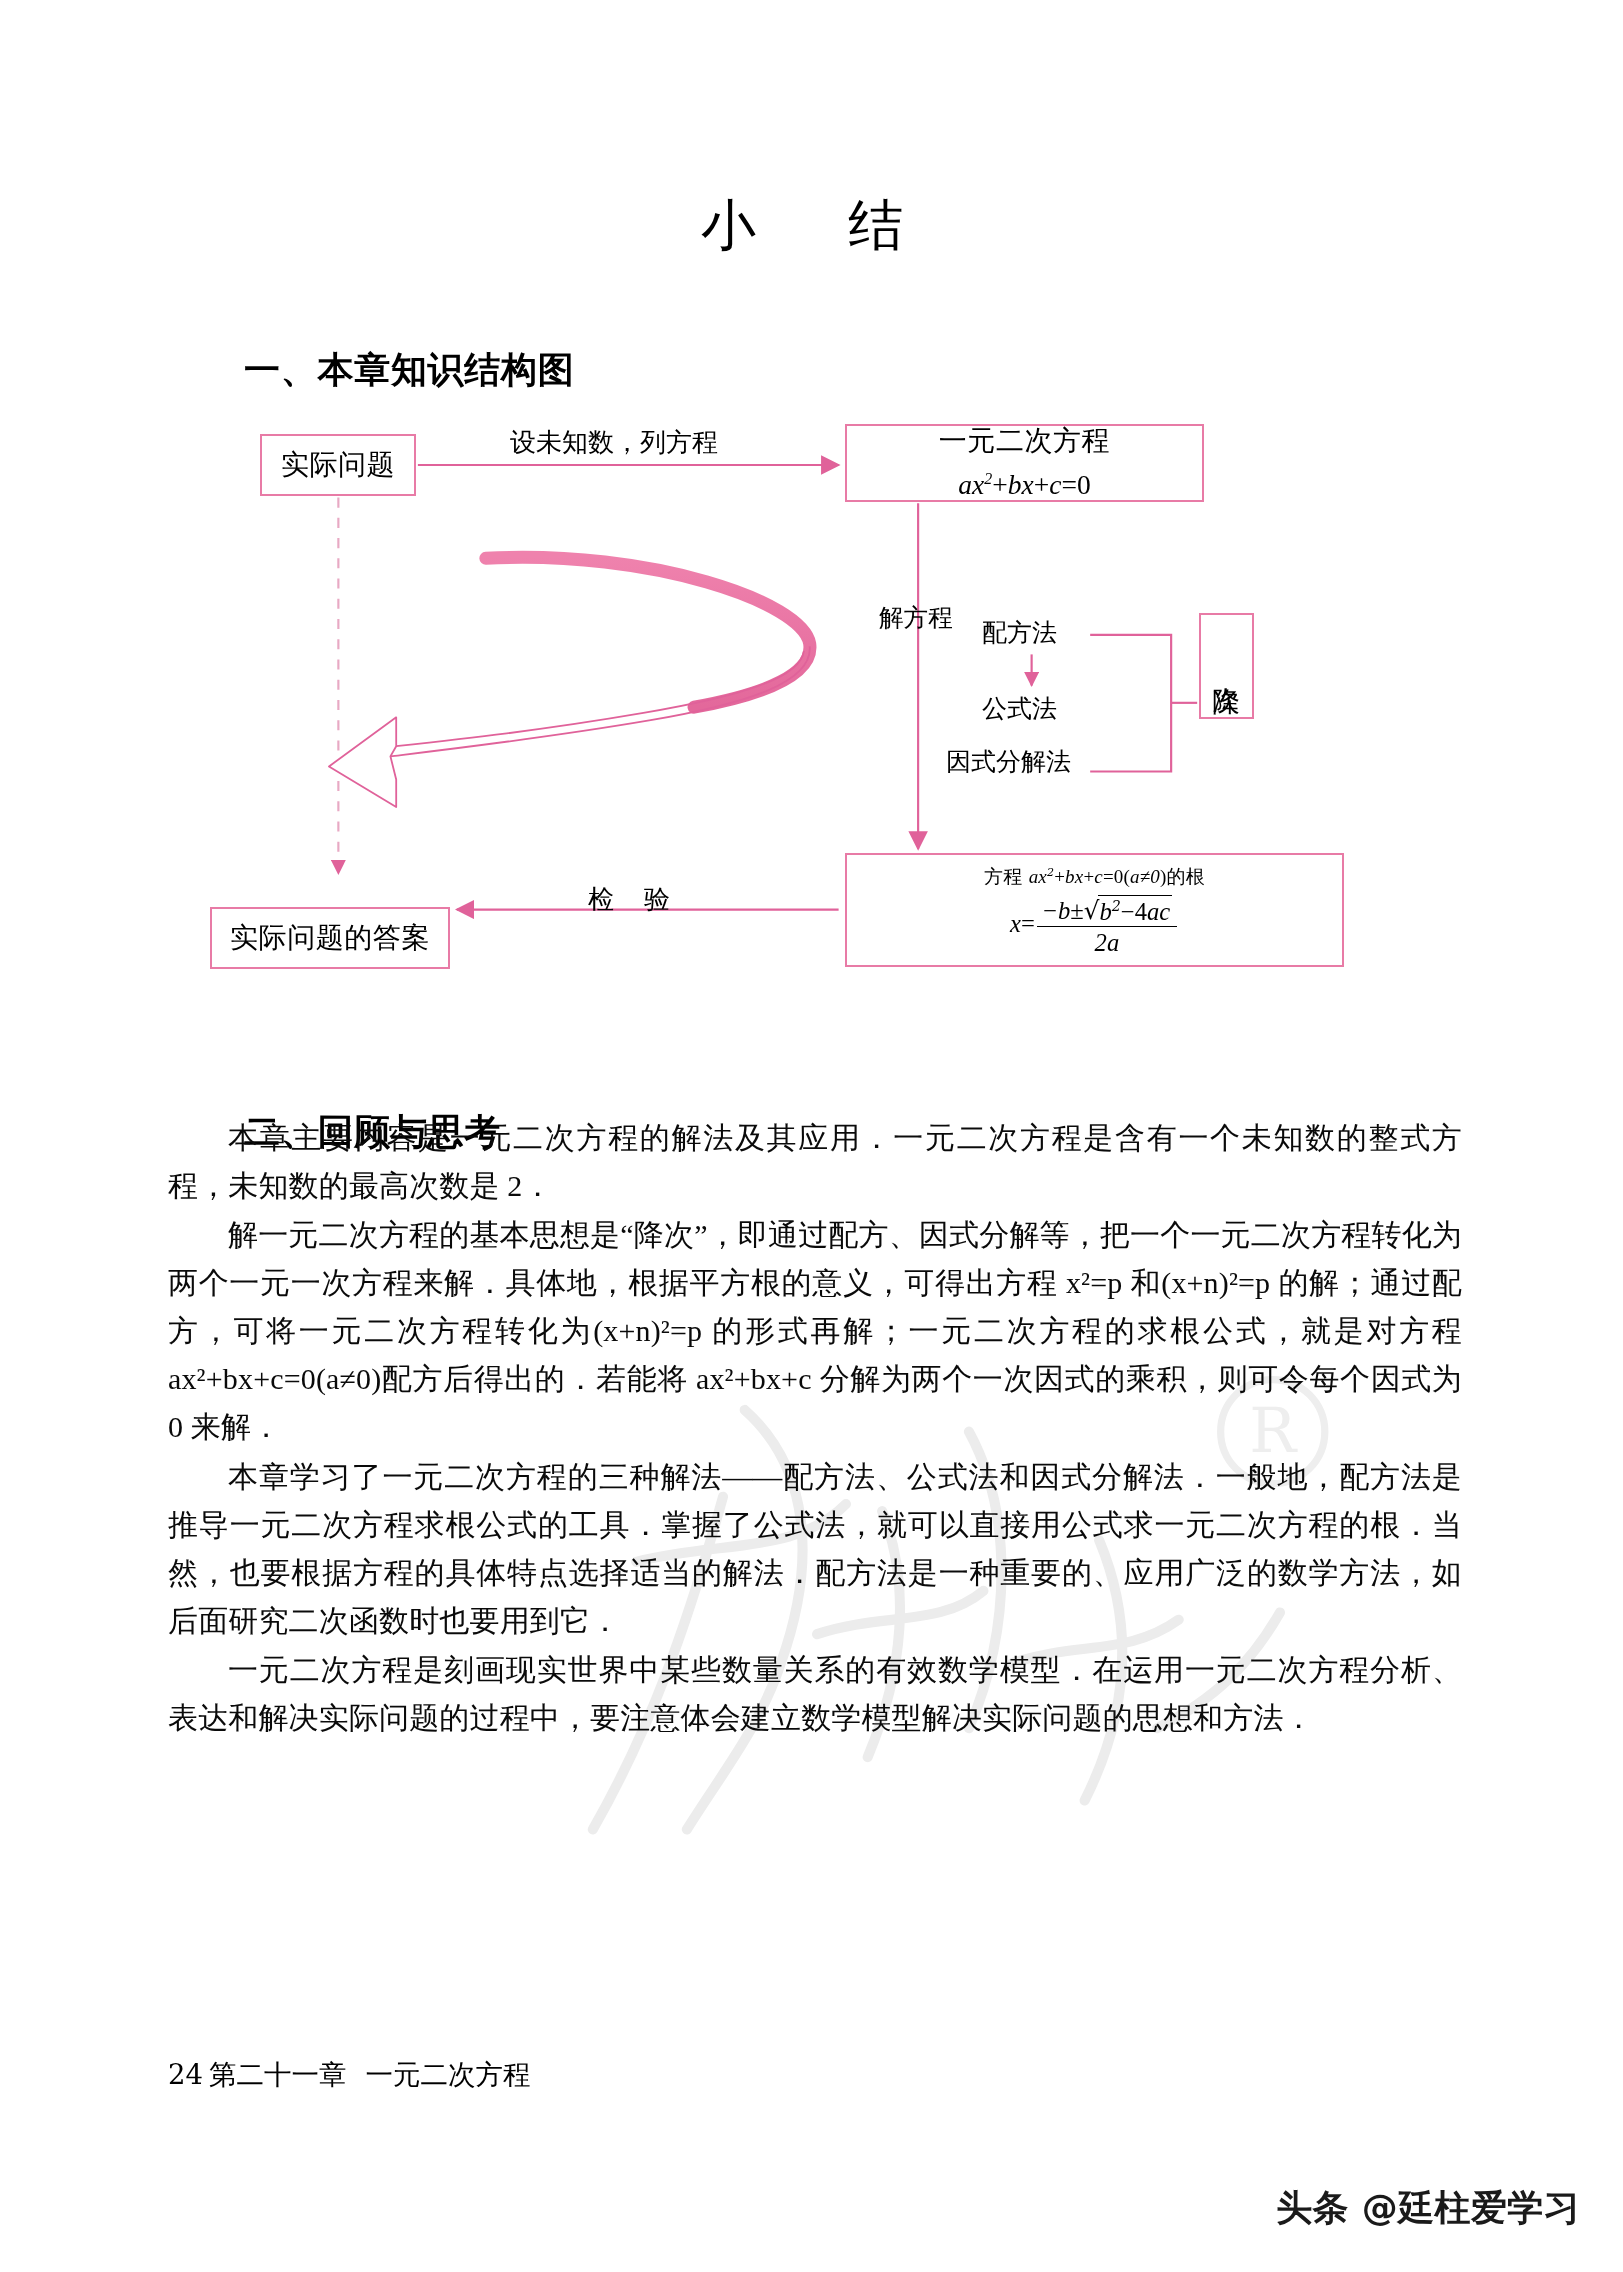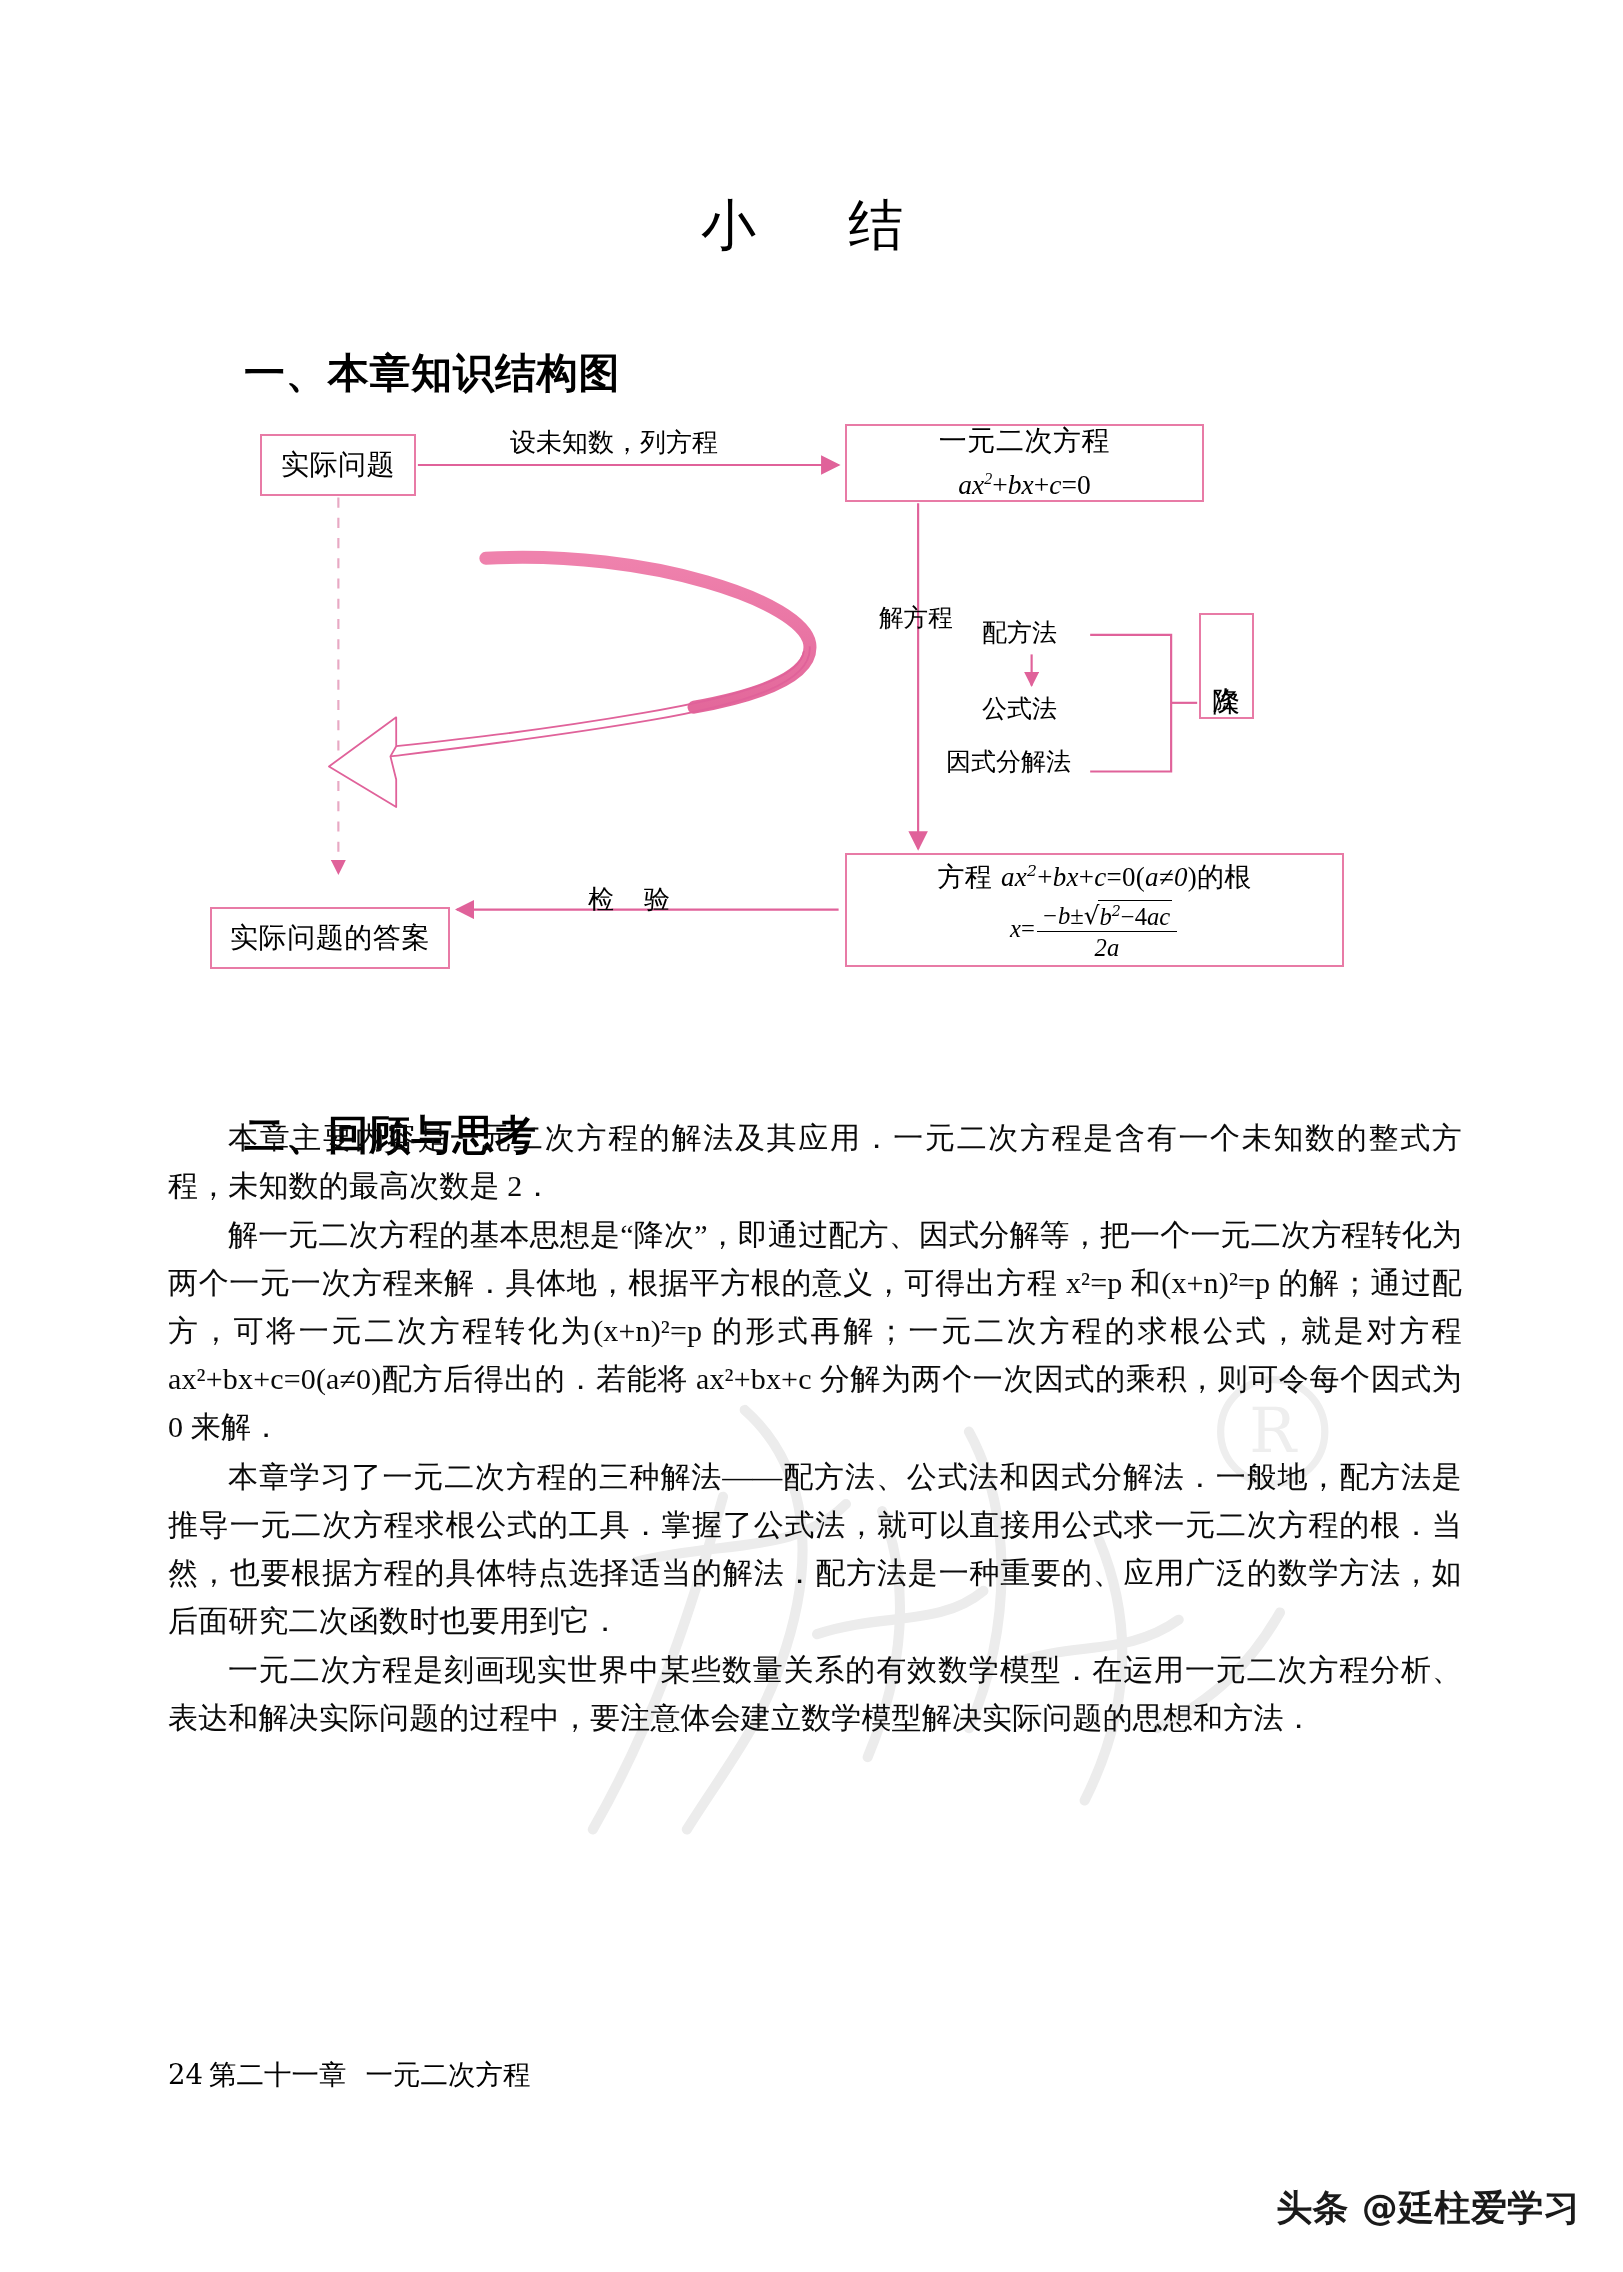--- a/index.html
+++ b/index.html
@@ -43,21 +43,21 @@
     letter-spacing: 0.34em;
     color: #000;
     z-index: 3;
   }
 
   
   .sec-head {
     position: absolute;
     font-family: "DejaVu Sans", "Liberation Sans", sans-serif;
     font-weight: bold;
-    font-size: 41px;
+    font-size: 36px;
     letter-spacing: 0.02em;
     color: #000;
     z-index: 3;
   }
   #sec1 { left: 244px; top: 346px; }
   #sec2 { left: 244px; top: 1108px; }
 
   
   #diagram {
     position: absolute;
@@ -83,21 +83,21 @@
     z-index: 3;
   }
   #box-real       { left: 260px;  top: 29px;  width: 156px; height: 62px; font-size: 28px; letter-spacing:.02em;}
   #box-quad       { left: 845px; top: 19px;  width: 359px; height: 78px; }
   #box-answer     { left: 210px;  top: 474px; width: 240px; height: 62px; font-size: 28px; letter-spacing:.02em;margin-top:28px;}
   #box-roots      { left: 845px; top: 448px; width: 499px; height: 114px; }
   #box-degree     { left: 1199px; top: 208px; width: 55px;  height: 106px; font-size: 27.5px; }
 
   #box-quad .l1 { font-size: 28px; letter-spacing:.02em; line-height: 1.05; }
   #box-quad .l2 { font-size: 27.5px; font-style: italic; font-family: "Liberation Serif", serif; line-height: 1.15; margin-top: 14px;}
-  #box-roots .l1 { font-size: 27px; letter-spacing:.01em; }
+  #box-roots .l1 { font-size: 19px; letter-spacing:.01em; }
   #box-roots .l2 { font-size: 24.6px; margin-top: 5.8px; }
   #box-degree .c { line-height: 1.28; }
 
   .dg-label {
     position: absolute;
     font-family: "DejaVu Serif", "Liberation Serif", serif;
     font-size: 25px;
     color: #000;
     white-space: nowrap;
     z-index: 3;

